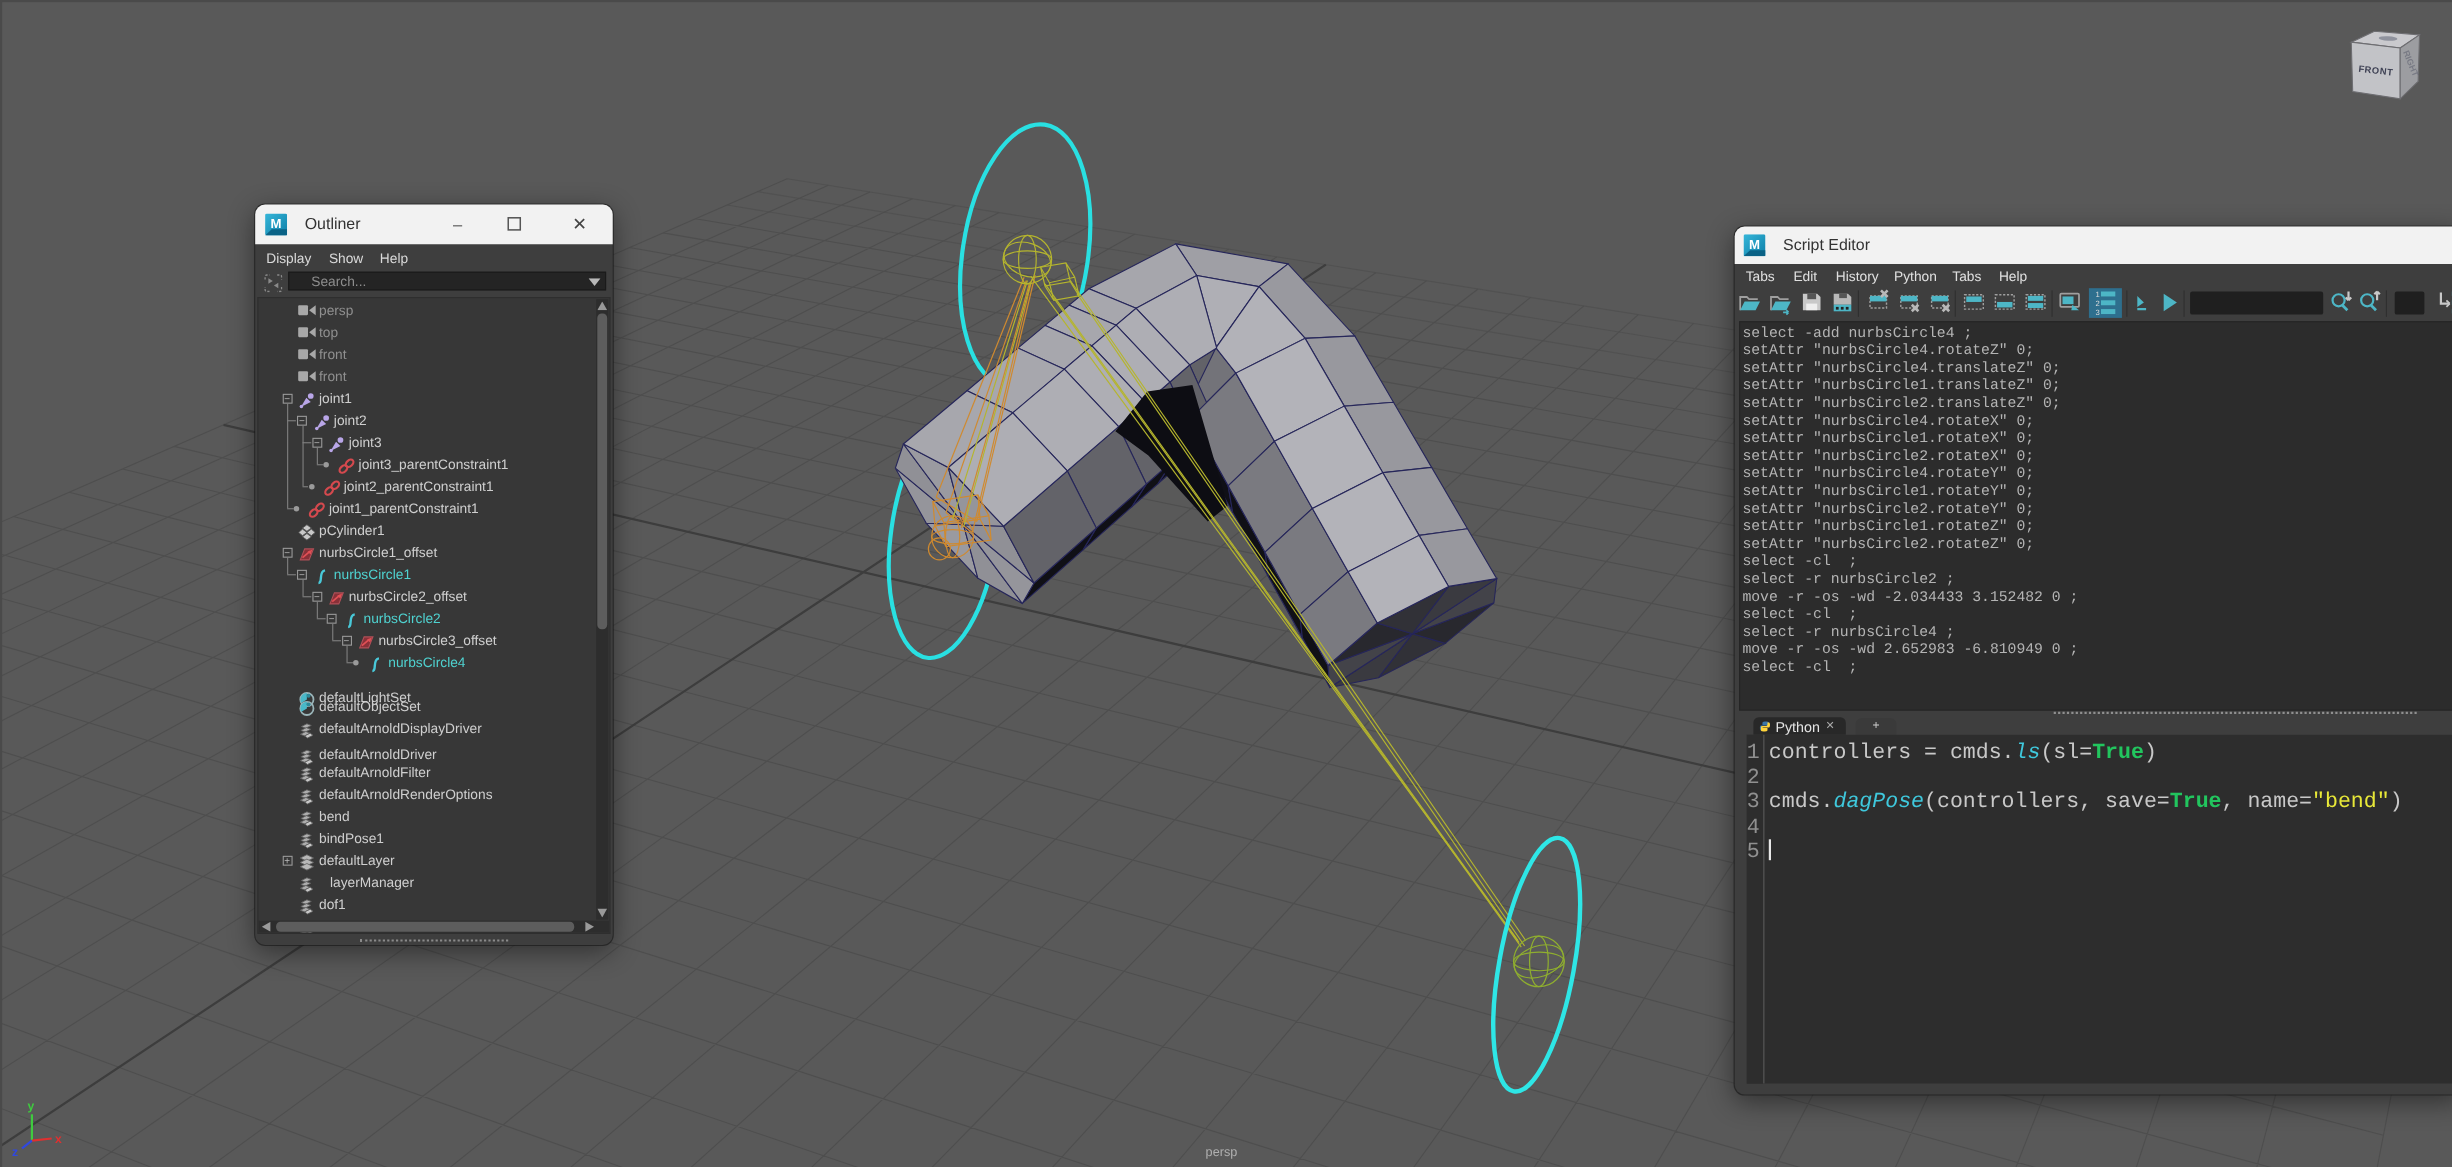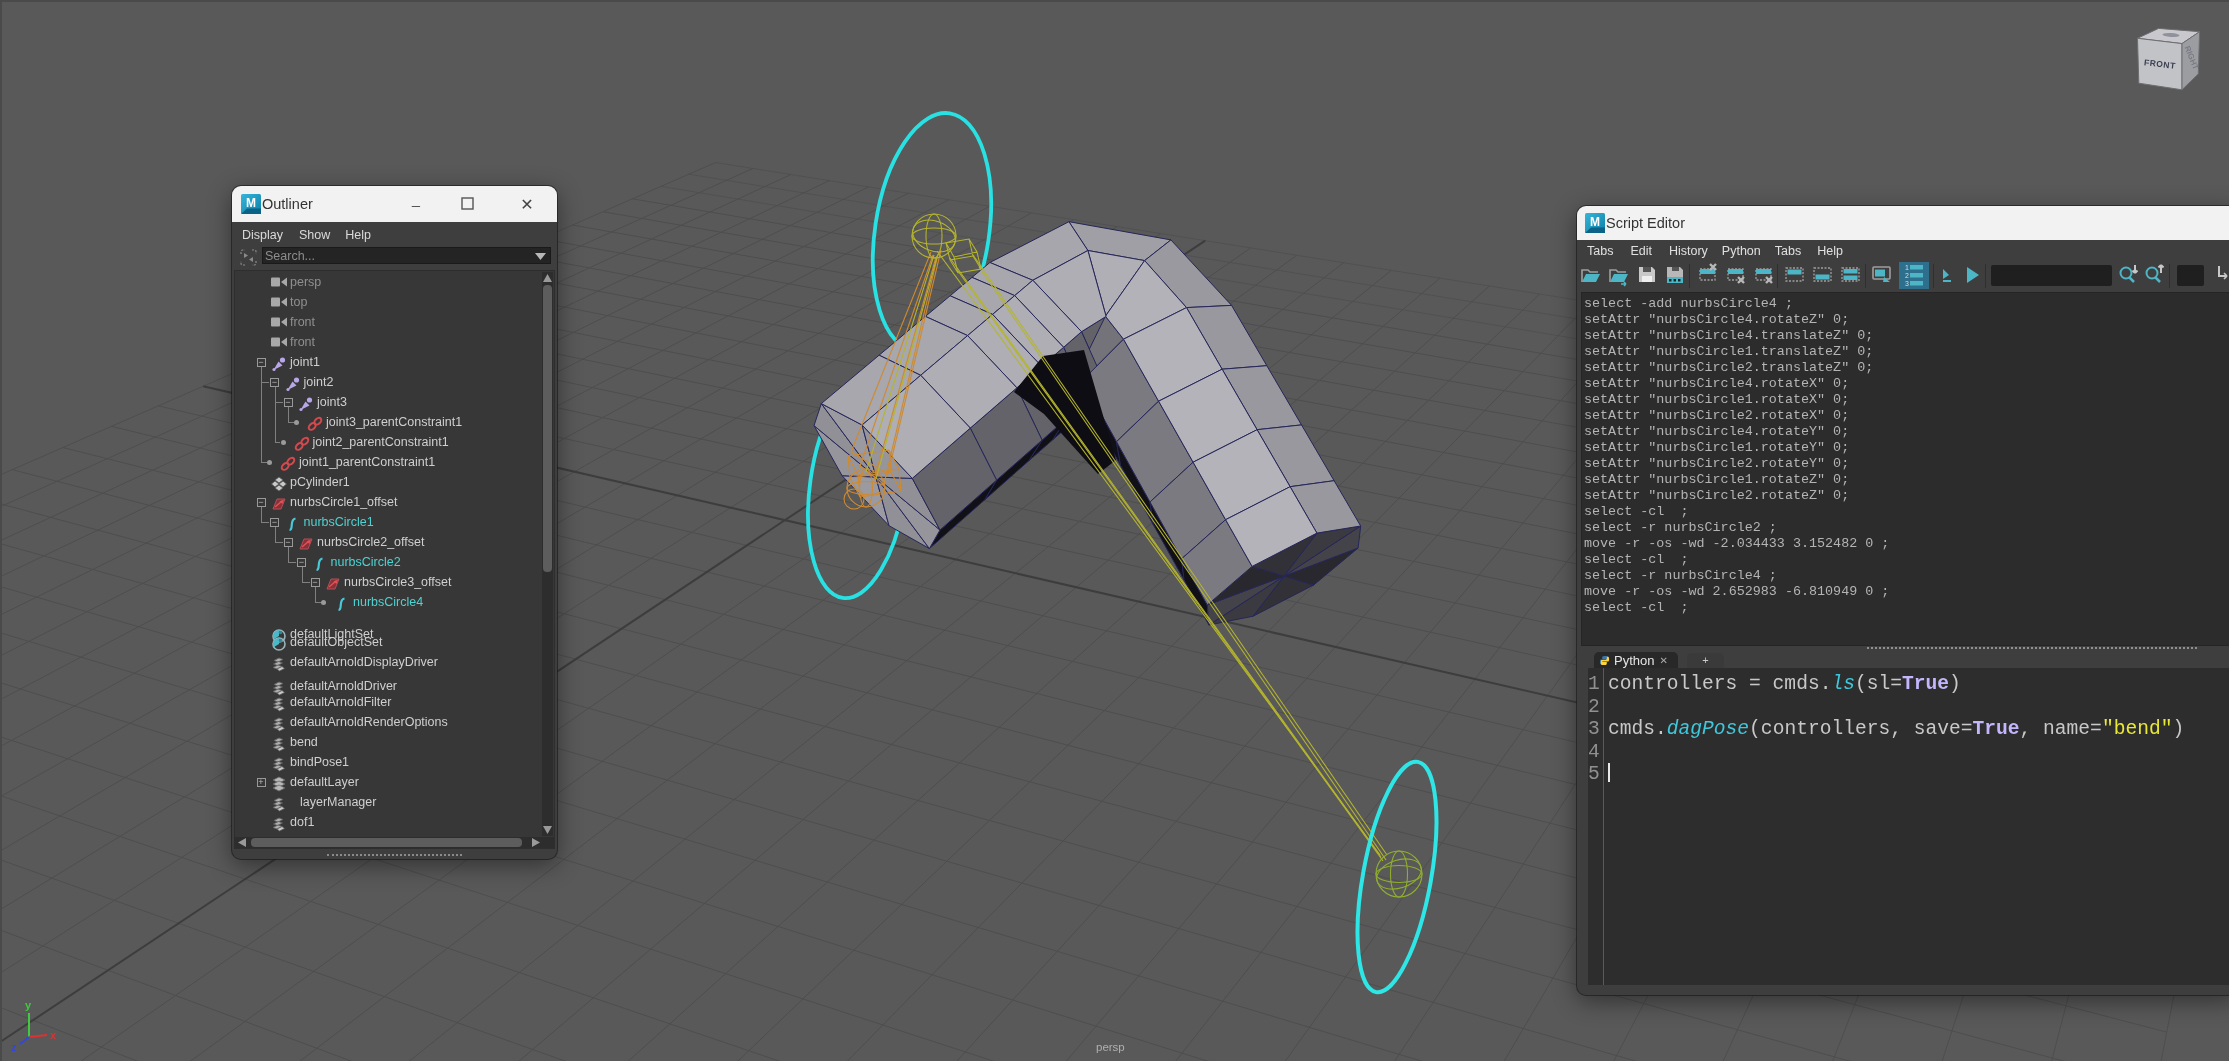--- a/index.html
+++ b/index.html
@@ -1,19 +1,19 @@
 <!DOCTYPE html>
 <html><head><meta charset="utf-8"><style>
 *{margin:0;padding:0;box-sizing:border-box}
 html,body{width:2229px;height:1061px;overflow:hidden;background:#595959;font-family:"Liberation Sans",sans-serif}
 #vp{position:absolute;left:0;top:0}
 
 .win{position:absolute;background:#3e3e3e;box-shadow:0 0 0 1px rgba(25,25,25,.65),0 6px 24px rgba(0,0,0,.45)}
 .tbar{position:relative;background:#f2f2f2;display:flex;align-items:center}
-.tbar .ttl{font-size:14.5px;color:#333;margin-left:1px}
+.tbar .ttl{font-size:14.5px;color:#333;margin-left:16px}
 .wbtn{position:absolute;top:0;bottom:0;display:flex;align-items:center;justify-content:center;color:#444}
 
 #ol{left:232px;top:186px;width:325px;height:673px;border-radius:9px;background:#3e3e3e}
 #ol .tbar{height:36px;border-radius:9px 9px 0 0}
 #ol-menu{height:25px;display:flex;align-items:center;font-size:12.5px;color:#dadada}
 #ol-menu span{margin-left:0}
 #ol-tree{position:absolute;left:2px;right:2px;top:84px;bottom:10px;background:#373737;border:1px solid #2e2e2e;overflow:hidden}
 .trow{position:absolute;height:20px;display:flex;align-items:center;font-size:12.5px;color:#cfcfcf;white-space:nowrap}
 .trow.dim{color:#8f8f8f}
 .trow.sel{color:#4fd2d0}
@@ -23,21 +23,21 @@
 
 #se{left:1577px;top:206px;width:660px;height:789px;background:#3e3e3e;border-radius:9px 0 0 9px}
 #se .tbar{height:34px;border-radius:9px 0 0 0}
 #se-menu{height:21px;display:flex;align-items:center;font-size:12.5px;color:#e0e0e0}
 #se-hist{position:absolute;left:4px;right:0;top:86px;height:354px;background:#2c2c2c;border:1px solid #252525;
  font-family:"Liberation Mono",monospace;font-size:13.4px;line-height:16px;color:#b4b4b4;padding:3px 0 0 2px;white-space:pre}
 #se-tabs{position:absolute;left:4px;right:0;top:446px;height:16px}
 #se-code{position:absolute;left:11px;right:0;top:462px;height:317px;background:#2d2d2d;font-family:"Liberation Mono",monospace;font-size:19.6px;line-height:22.6px;white-space:pre}
 #se-gutter{position:absolute;left:0;top:0;bottom:0;width:16px;color:#909090;text-align:right;border-right:1px solid #5a5a5a;background:#2d2d2d}
 #se-src{position:absolute;left:20px;top:0}
-.kw{color:#c4b5fd;font-weight:bold}
+.kw{color:#22c55e;font-weight:bold}
 .fn{color:#3fc8dc;font-style:italic}
 .str{color:#e8e838}
 </style></head>
 <body>
 <svg id="vp" width="2229" height="1061" viewBox="0 0 2229 1061">
     <path d="M715.6 162.5L2286.5 413.2M688.7 174.2L2282.5 433.9M661.0 186.3L2278.3 455.5" stroke="#515151" stroke-width="1" fill="none"></path>
     <path d="M715.6 162.5L-1232.5 1013.2M753.0 168.4L-1185.3 1039.8M790.9 174.5L-1136.4 1067.2M829.4 180.6L-1085.9 1095.6M868.5 186.9L-1033.6 1124.9M908.3 193.2L-979.6 1155.3M948.7 199.7L-923.6 1186.7M989.7 206.2L-865.5 1219.3M1031.4 212.9L-805.4 1253.1M1073.8 219.6L-742.9 1288.1M1117.0 226.5L-678.1 1324.6M1160.8 233.5L-610.7 1362.4M1250.7 247.9L-467.7 1442.7M1296.8 255.2L-391.8 1485.3M1343.7 262.7L-312.6 1529.8M1391.4 270.3L-230.1 1576.1M1439.9 278.1L-143.8 1624.6M1489.3 286.0L-53.6 1675.2M1539.6 294.0L40.7 1728.2M1590.9 302.2L139.5 1783.7M1643.0 310.5L243.2 1841.9M1696.1 319.0L351.9 1902.9M1750.2 327.6L466.3 1967.2M1805.3 336.4L586.6 2034.7M1861.5 345.4L713.5 2105.9M1918.7 354.5L847.3 2181.1M1977.1 363.8L988.8 2260.5M2036.5 373.3L1138.5 2344.6M2097.2 383.0L1297.3 2433.8M2159.0 392.9L1466.0 2528.5M2222.1 402.9L1645.5 2629.3M2286.5 413.2L1836.9 2736.8M632.4 198.8L2274.0 478.0M602.9 211.7L2269.4 501.4M572.5 225.0L2264.7 525.9M541.0 238.7L2259.7 551.4M508.5 252.9L2254.6 578.2M474.9 267.6L2249.1 606.2M440.1 282.8L2243.5 635.6M404.1 298.5L2237.5 666.4M366.8 314.8L2231.2 698.8M328.1 331.7L2224.6 732.9M288.0 349.2L2217.7 768.8M246.4 367.4L2210.4 806.6M158.3 405.8L2194.4 889.0M111.5 426.3L2185.8 933.8M62.9 447.5L2176.5 981.4M12.2 469.6L2166.7 1032.1M-40.6 492.7L2156.3 1086.1M-95.8 516.8L2145.1 1143.8M-153.4 542.0L2133.2 1205.5M-213.7 568.3L2120.4 1271.7M-276.7 595.8L2106.6 1343.0M-342.8 624.7L2091.7 1419.8M-412.2 655.0L2075.6 1503.0M-485.0 686.8L2058.2 1593.2M-561.6 720.2L2039.2 1691.5M-642.2 755.4L2018.4 1799.0M-727.2 792.5L1995.5 1917.0M-817.0 831.7L1970.3 2047.2M-911.9 873.2L1942.4 2191.5M-1012.5 917.1L1911.3 2352.4M-1119.1 963.7L1876.4 2532.9M-1232.5 1013.2L1836.9 2736.8" stroke="#4e4e4e" stroke-width="1" fill="none"></path>
     <path d="M1205.3 240.6L-540.7 1401.7M203.2 386.2L2202.6 846.6" stroke="#3d3d3d" stroke-width="2" fill="none"></path>
     <rect x="0" y="0" width="2229" height="2" fill="#4a4a4a"></rect>
     <rect x="0" y="0" width="2" height="1061" fill="#4a4a4a"></rect>
@@ -185,21 +185,21 @@
       <span style="margin-left:15px">Help</span>
     </div>
     <div style="position:relative;height:23px">
       <svg style="position:absolute;left:8px;top:2px" width="17" height="17" viewBox="0 0 17 17">
         <g stroke="#8a8a8a" fill="none" stroke-width="1.2">
           <path d="M1 5V2.5A1.5 1.5 0 0 1 2.5 1H5M12 1h2.5A1.5 1.5 0 0 1 16 2.5V5M16 12v2.5a1.5 1.5 0 0 1-1.5 1.5H12M5 16H2.5A1.5 1.5 0 0 1 1 14.5V12" stroke-dasharray="2 1.4"></path>
         </g>
         <polygon points="4,4 8,6.5 4,9" fill="#8a8a8a"></polygon>
         <polygon points="13,8 9,10.5 13,13" fill="#8a8a8a"></polygon>
       </svg>
-      <div style="position:absolute;left:30px;right:6px;top:0;height:17px;background:#242424;border:1px solid #1a1a1a;color:#8d8d8d;font-size:12.5px;line-height:16px;padding-left:2px">Search...<svg style="position:absolute;right:4px;top:5px" width="11" height="7">
+      <div style="position:absolute;left:30px;right:6px;top:0;height:17px;background:#242424;border:1px solid #1a1a1a;color:#8d8d8d;font-size:12.5px;line-height:16px;padding-left:20px">Search...<svg style="position:absolute;right:4px;top:5px" width="11" height="7">
           <polygon points="0,0 11,0 5.5,7" fill="#b8b8b8"></polygon>
         </svg></div>
     </div>
     <div id="ol-tree">
       <div class="cline" style="left:26px;top:96px;width:1px;height:95px"></div>
       <div class="cline" style="left:26px;top:191px;width:6px;height:1px"></div>
       <div class="cline" style="left:26px;top:111px;width:8px;height:1px"></div>
       <div class="cline" style="left:39.5px;top:116px;width:1px;height:55px"></div>
       <div class="cline" style="left:39.5px;top:171px;width:5.5px;height:1px"></div>
       <div class="cline" style="left:39.5px;top:131px;width:8.5px;height:1px"></div>

